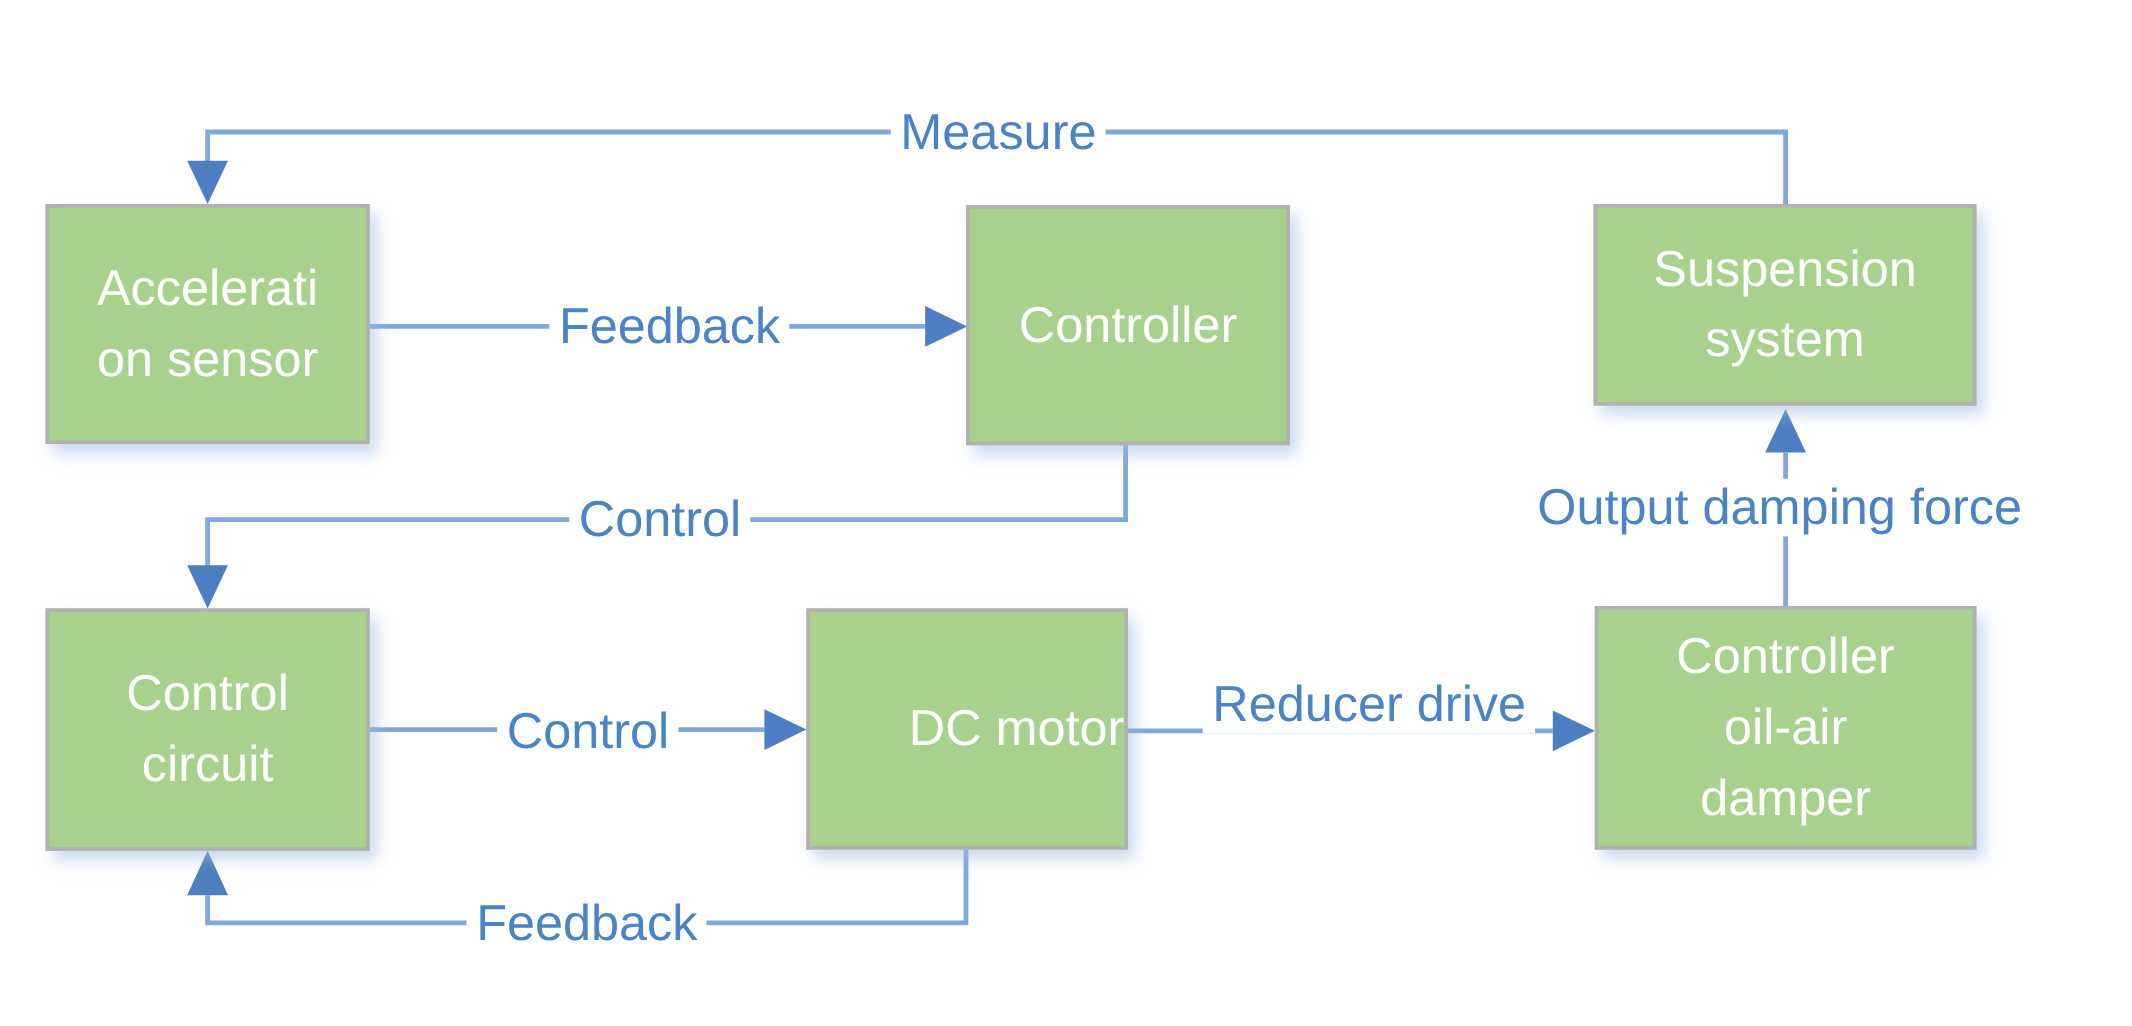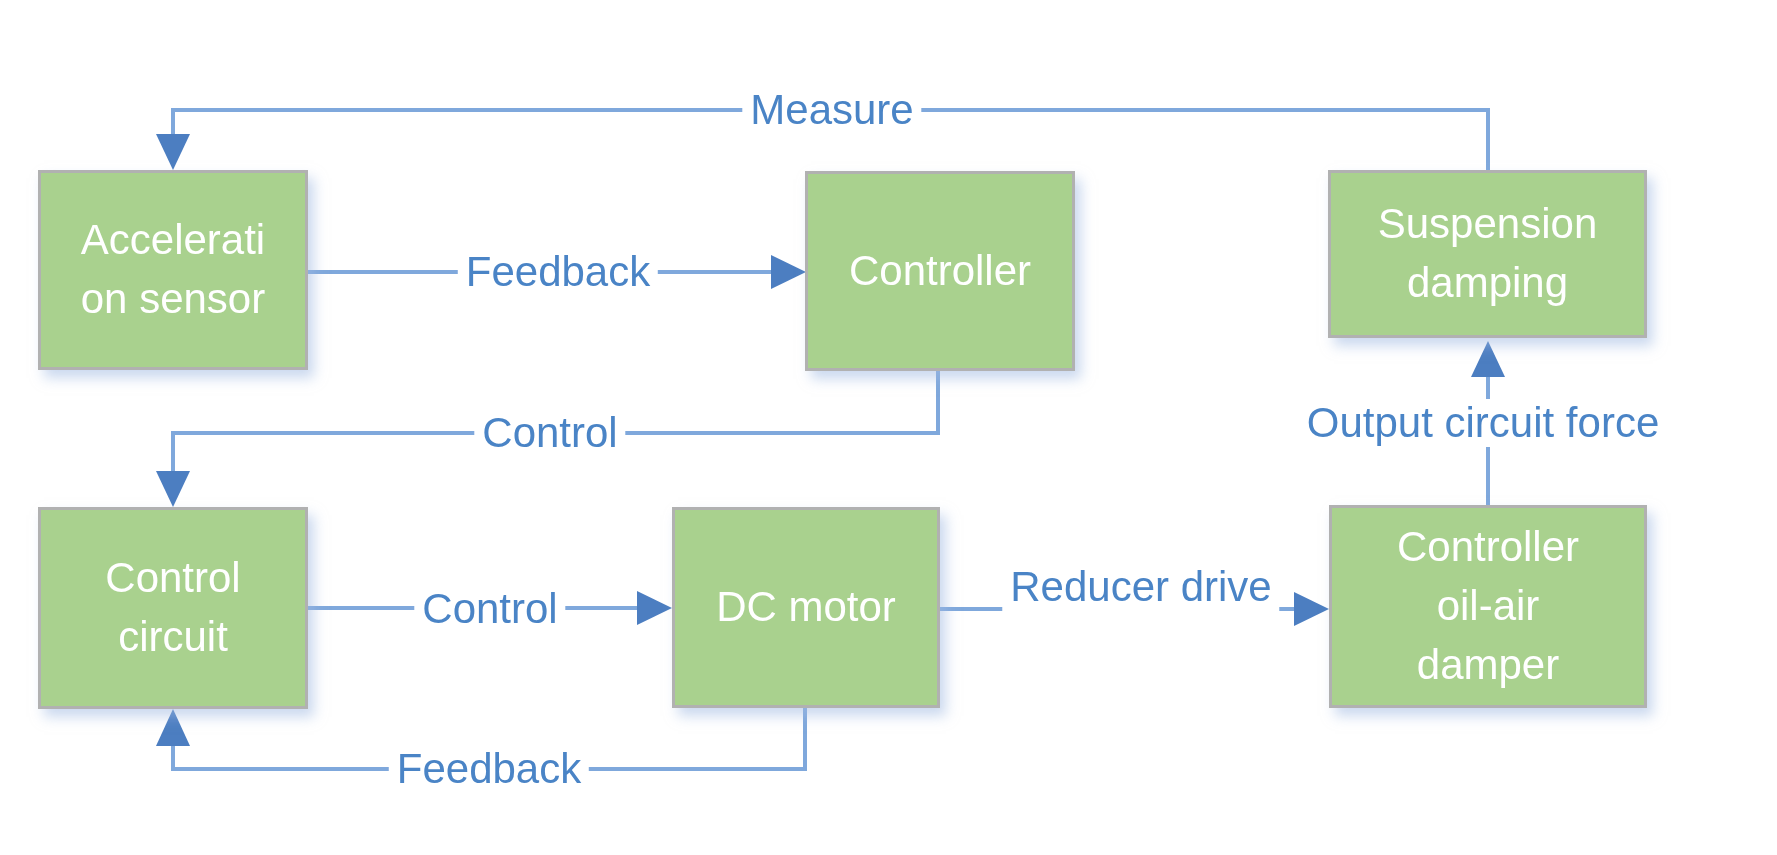--- a/index.html
+++ b/index.html
@@ -33,21 +33,21 @@
     font-size:42px;
     padding:0 8px;
     white-space:nowrap;
     text-align:right;
   }
   
   #box-acceleration-sensor{left:38px;top:170px;width:270px;height:200px;text-align:center;}
   #box-controller{left:805px;top:171px;width:270px;height:200px;}
   #box-suspension-system{left:1328px;top:170px;width:319px;height:168px;}
   #box-control-circuit{left:38px;top:507px;width:270px;height:202px;}
-  #box-dc-motor{left:672px;top:507px;width:268px;height:201px;}
+  #box-dc-motor{left:672px;top:507px;width:268px;height:201px;justify-content:flex-end;}
   #box-adjustable-damper{left:1329px;top:505px;width:318px;height:203px;}
   
   #lbl-measure{left:832px;top:110px;}
   #lbl-feedback-top{left:558px;top:272px;}
   #lbl-control-upper{left:550px;top:433px;}
   #lbl-control-lower{left:490px;top:609px;}
   #lbl-reducer-drive{left:1141px;top:587px;}
   #lbl-output-damping{left:1483px;top:423px;}
   #lbl-feedback-bottom{left:489px;top:769px;}
 </style>
@@ -96,36 +96,36 @@
 
   <div class="node" id="box-acceleration-sensor">
     <span>Accelerati
 on sensor</span>
   </div>
   <div class="node" id="box-controller">
     <span>Controller</span>
   </div>
   <div class="node" id="box-suspension-system">
     <span>Suspension
-damping</span>
+system</span>
   </div>
   <div class="node" id="box-control-circuit">
     <span>Control
 circuit</span>
   </div>
   <div class="node" id="box-dc-motor">
     <span>DC motor</span>
   </div>
   <div class="node" id="box-adjustable-damper">
     <span>Controller
 oil-air
 damper</span>
   </div>
 
   <div class="wire-label" id="lbl-measure">Measure</div>
   <div class="wire-label" id="lbl-feedback-top">Feedback</div>
   <div class="wire-label" id="lbl-control-upper">Control</div>
   <div class="wire-label" id="lbl-control-lower">Control</div>
   <div class="wire-label" id="lbl-reducer-drive">Reducer drive</div>
-  <div class="wire-label" id="lbl-output-damping">Output circuit force</div>
+  <div class="wire-label" id="lbl-output-damping">Output damping force</div>
   <div class="wire-label" id="lbl-feedback-bottom">Feedback</div>
 
 </div>
 
 </body></html>

